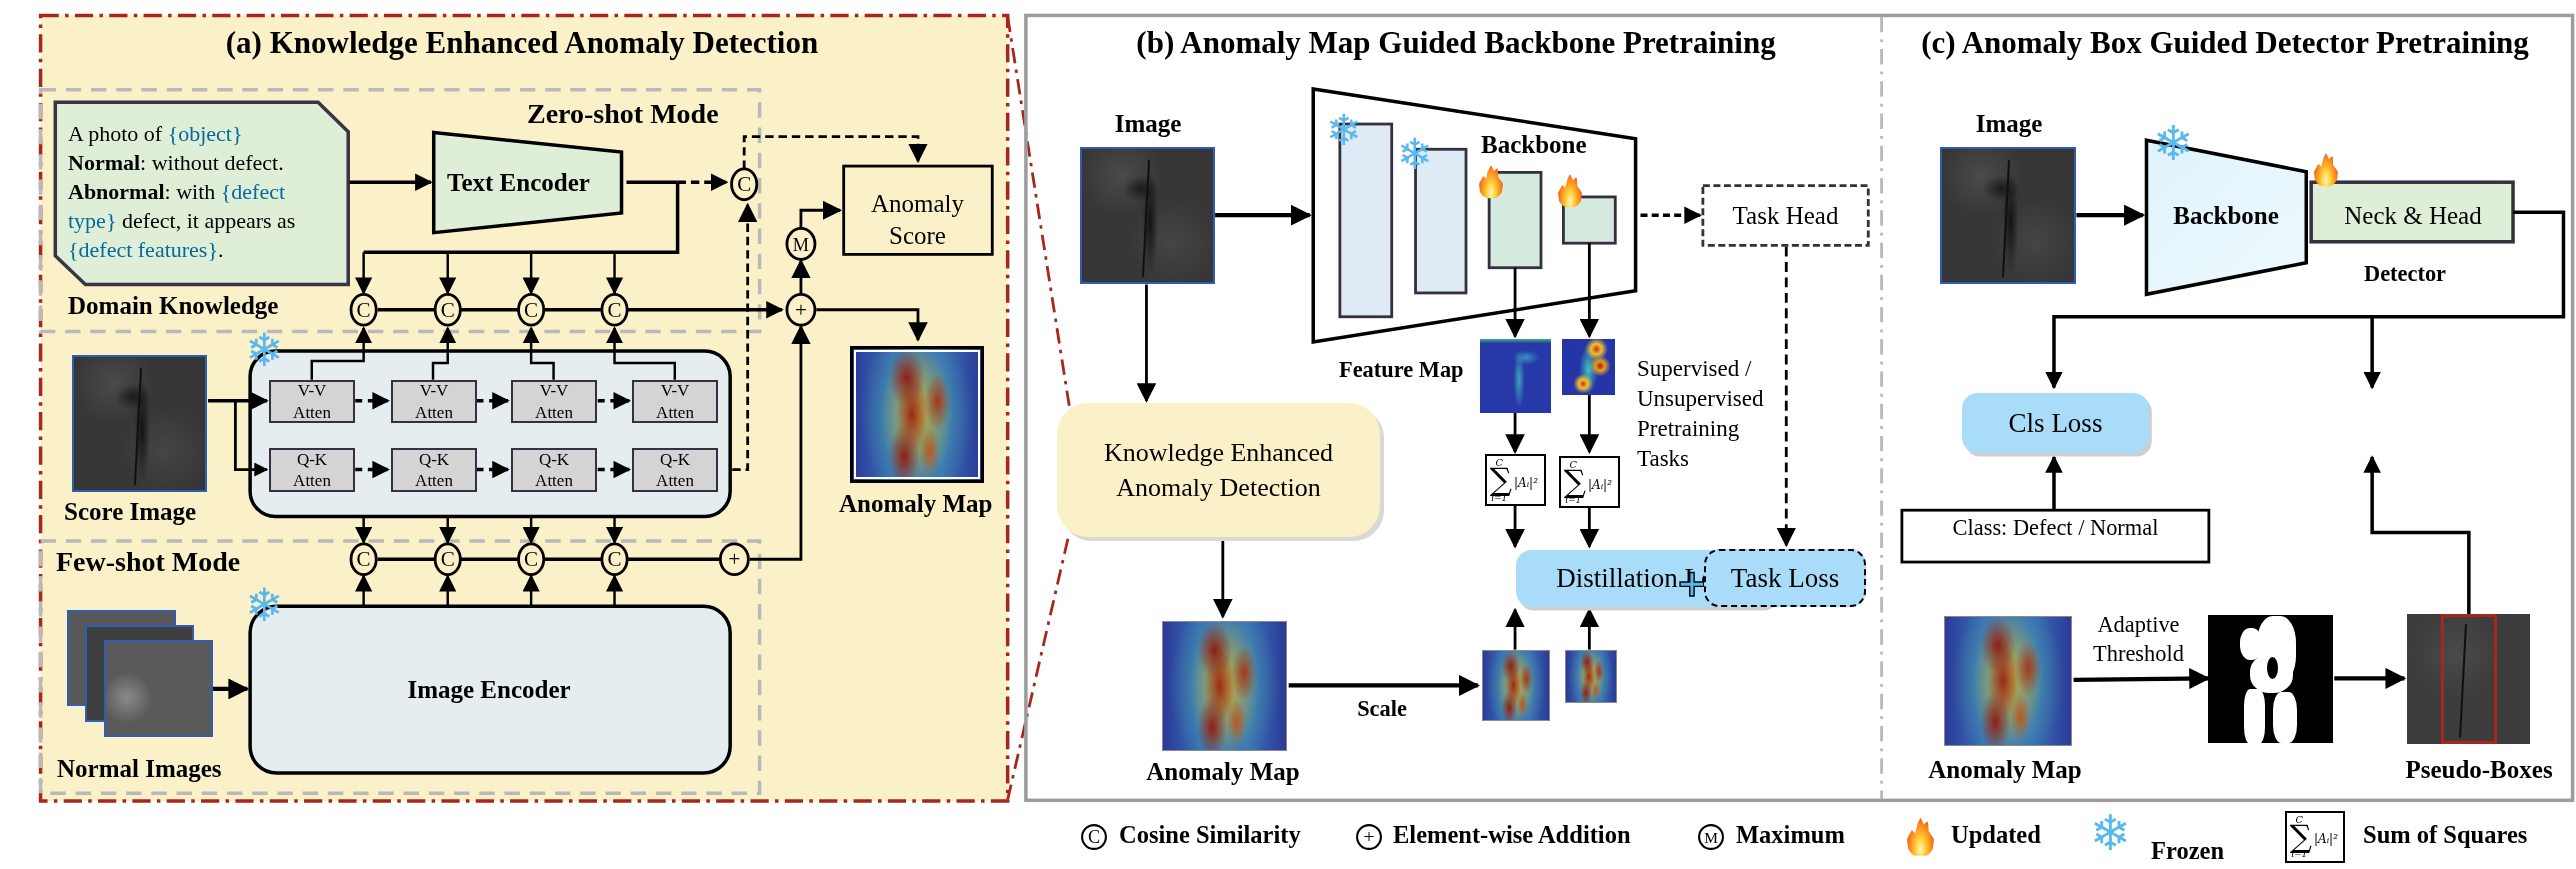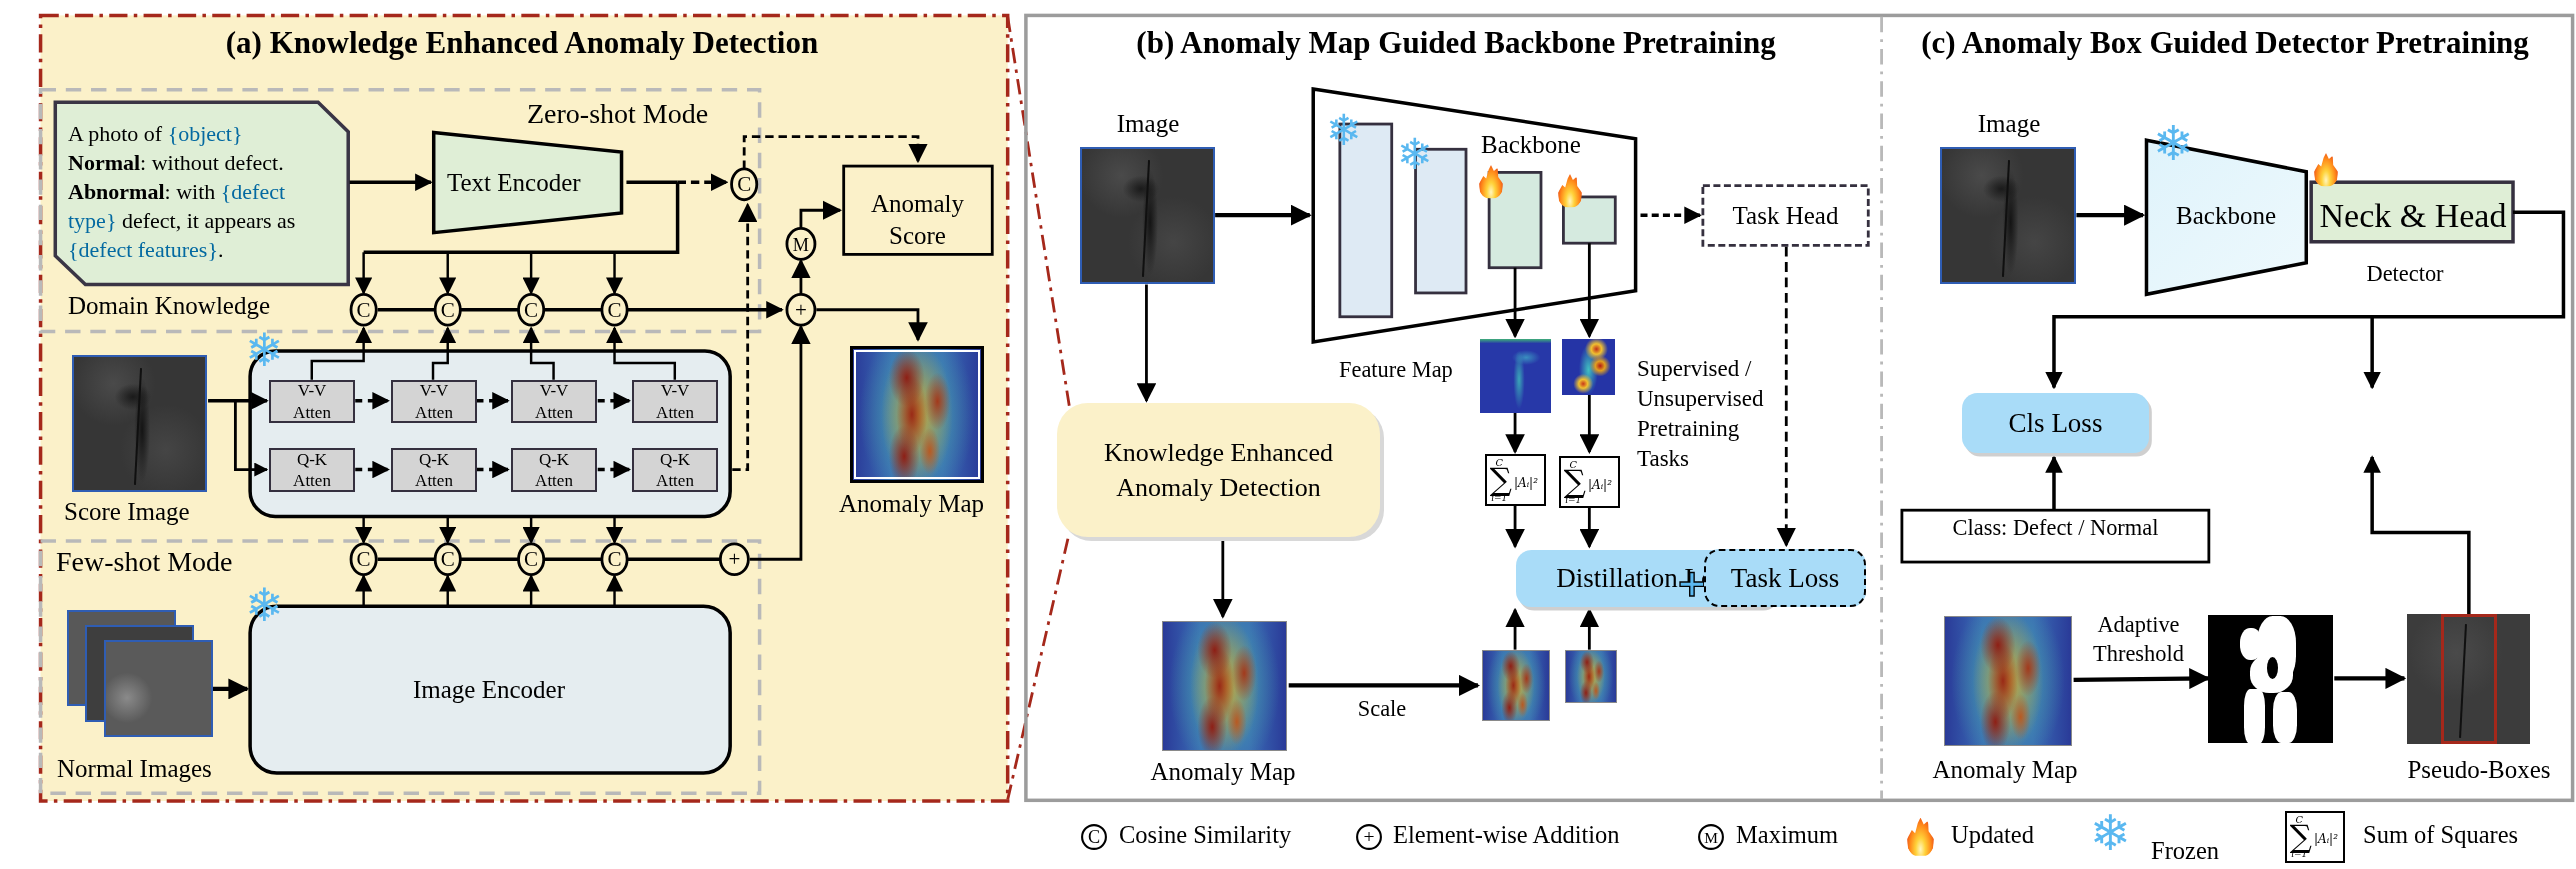--- a/index.html
+++ b/index.html
@@ -1,21 +1,21 @@
 <!DOCTYPE html>
 <html style="font-size:11.2px"><head>
 <meta charset="utf-8">
 <style>
   html, body { margin:0; padding:0; background:#ffffff; }
   body { width:2576px; height:869px; position:relative; overflow:hidden;
          font-family:"Liberation Serif","DejaVu Serif",serif; color:#000; }
   #canvas { position:absolute; left:0; top:0; width:2576px; height:869px; }
   svg.lines { position:absolute; left:0; top:0; width:2576px; height:869px; overflow:visible; }
   .abs { position:absolute; }
-  .txt { position:absolute; white-space:nowrap; line-height:1; }
+  .txt { position:absolute; white-space:nowrap; line-height:1;font-weight:bold; }
   .title { font-weight:bold; font-size:31px; }
   .lbl { font-size:25px; }
   .lbl-sm { font-size:22.4px; }
   .ctr { transform:translateX(-50%); text-align:center; }
   .box-center { display:flex; align-items:center; justify-content:center; text-align:center; }
   .attn { position:absolute; background:#d4d4d4; border:2.8px solid #35303f; box-sizing:border-box;
           font-size:17px; line-height:1.25; display:flex; flex-direction:column; align-items:center; justify-content:center; }
   .loss { position:absolute; background:#a9dcf8; border-radius:15.4px; box-shadow:2.8px 3.5px 0 #cfcfcf;
           display:flex; align-items:center; justify-content:center; font-size:27px; }
   .img-dark { position:absolute; border:2.8px solid #2f5db3; box-sizing:border-box;
@@ -394,21 +394,21 @@
 <div class="heat" style="left:1565px; top:650px; width:52px; height:53px;"></div>
 
 <div class="txt title ctr" style="left:2225px; top:27px;">(c) Anomaly Box Guided Detector Pretraining</div>
 <div class="txt lbl ctr" style="left:2009px; top:111px;">Image</div>
 <div class="img-dark" style="left:1940px; top:147px; width:136px; height:137px;">
       <div class="img-crack"></div>
     </div>
 <div class="txt lbl ctr" style="left:2226px; top:203px;">Backbone</div>
 <div class="snow" style="left:2153px; top:119px; font-size:48px;">❄</div>
 <div class="flame" style="left:2314px; top:153px;"></div>
-<div class="abs box-center" style="left:2312px; top:182px; width:202px; height:68px; font-size:34px;">Neck &amp; Head</div>
+<div class="abs box-center" style="left:2312px; top:182px; width:202px; height:68px; font-size:25px;">Neck &amp; Head</div>
 <div class="txt lbl-sm ctr" style="left:2405px; top:263px;">Detector</div>
 
 <div class="loss" style="left:1962px; top:393px; width:187px; height:60px;">Cls Loss</div>
 <div class="abs box-center" style="left:1902px; top:510px; width:307px; height:36px; font-size:22.4px;text-align:right;">Class: Defect / Normal</div>
 
 <div class="heat" style="left:1944px; top:616px; width:128px; height:130px;"></div>
 <div class="txt lbl ctr" style="left:2005px; top:757px;">Anomaly Map</div>
 <div class="abs" style="left:2086px; top:610px; width:105px; text-align:center; font-size:22.4px; line-height:29.4px;">
   <div>Adaptive</div>
   <div>Threshold</div>

